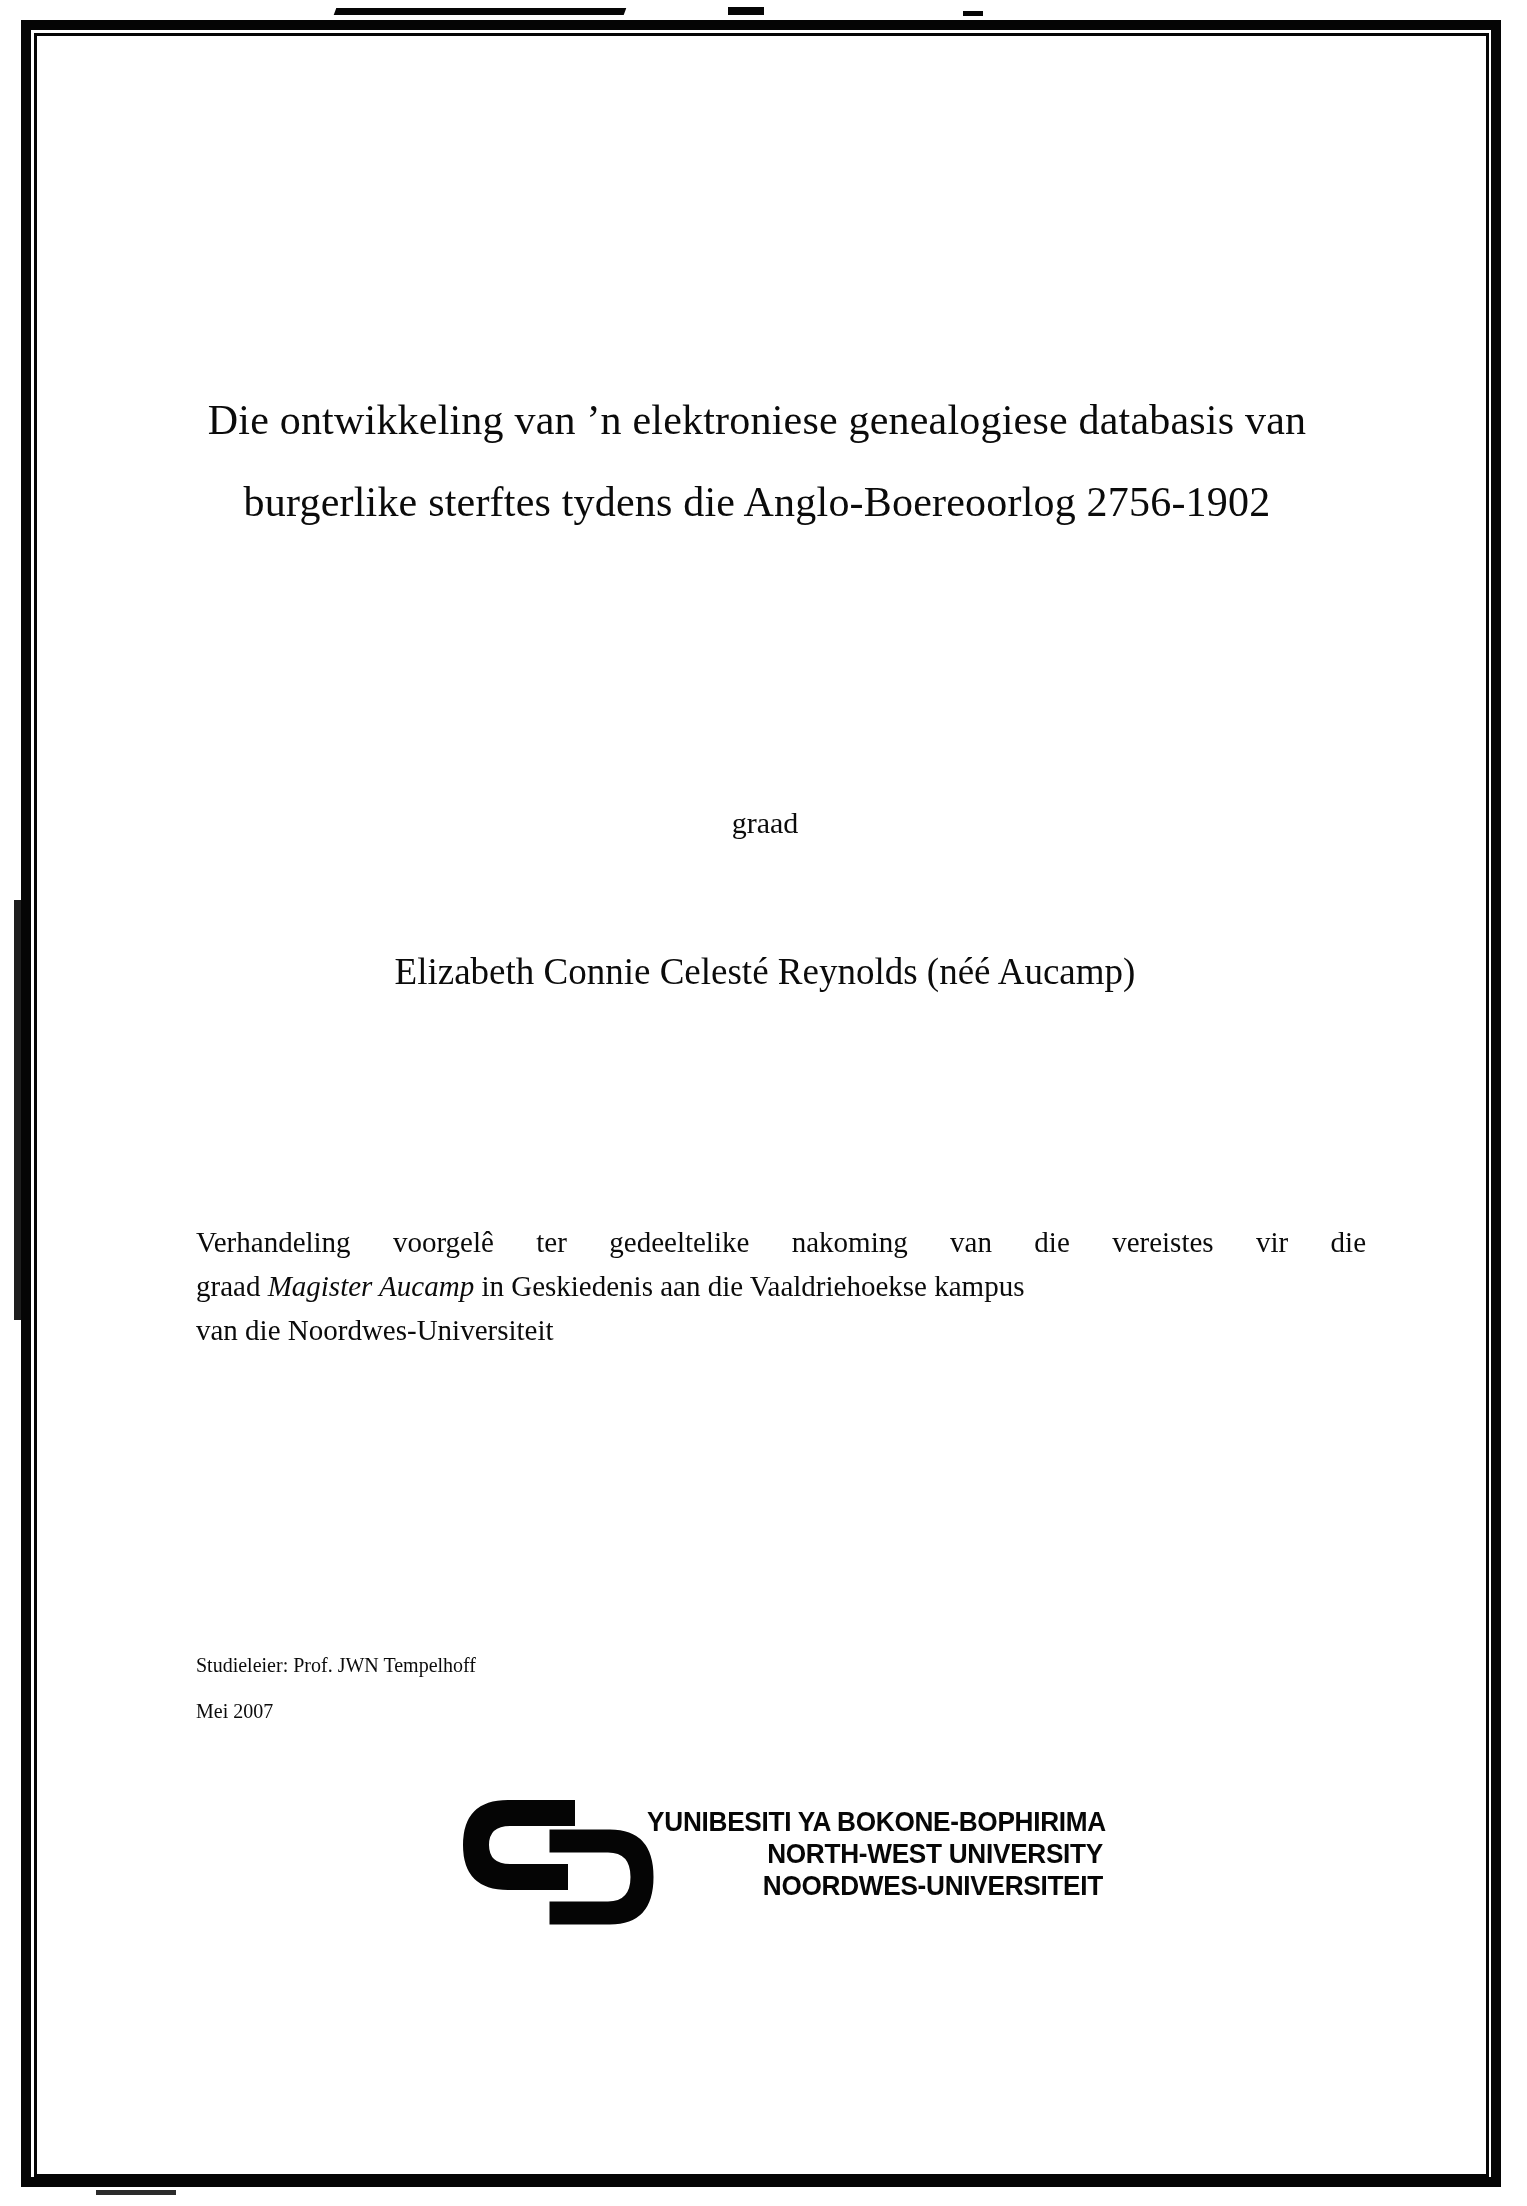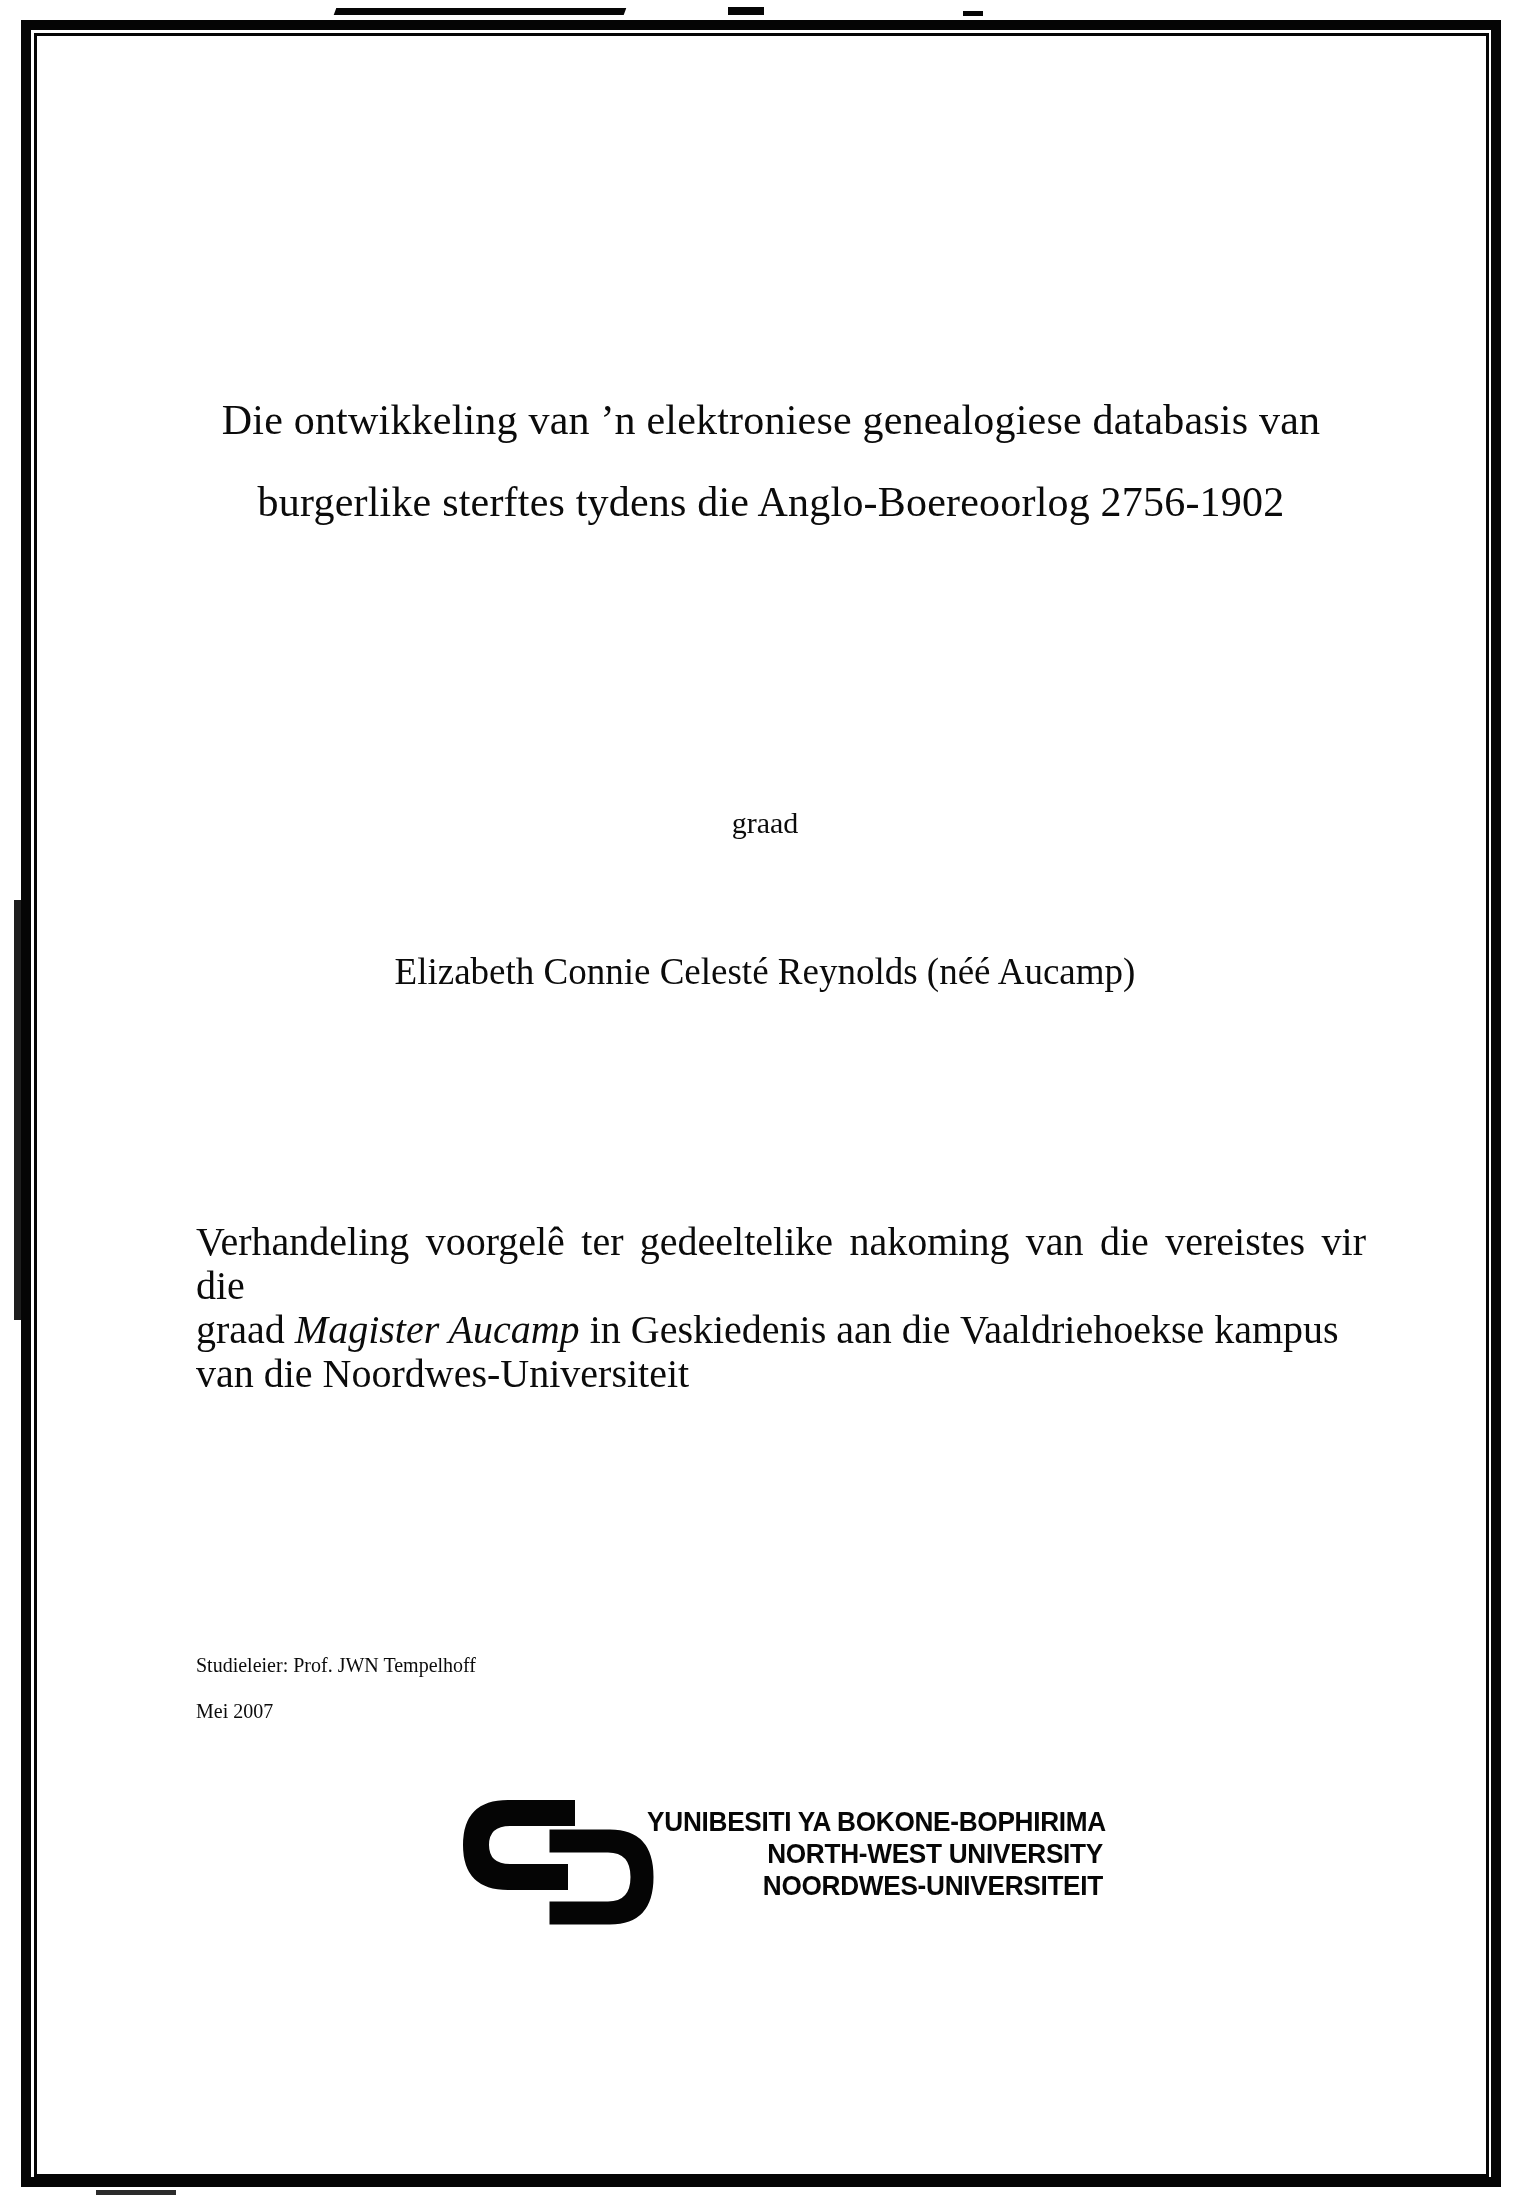--- a/index.html
+++ b/index.html
@@ -22,39 +22,39 @@
   }
   
   .artifact{position:absolute;background:#060606;}
   .a1{left:335px;top:8px;width:290px;height:7px;transform:skewX(-20deg);}
   .a2{left:728px;top:7px;width:36px;height:8px;}
   .a3{left:963px;top:11px;width:20px;height:5px;}
   .a4{left:96px;top:2190px;width:80px;height:5px;opacity:.85;}
   .a5{left:14px;top:900px;width:8px;height:420px;opacity:.9;}
 
   .title-line{
-    position:absolute;left:126px;width:1290px;
+    position:absolute;left:112px;width:1290px;
     text-align:center;
     font-size:42px;letter-spacing:.2px;white-space:nowrap;
   }
   .t1{top:396px;}
   .t2{top:478px;}
 
   .byline{
     position:absolute;left:120px;width:1290px;top:806px;
     text-align:center;font-size:30px;
   }
   .author{
     position:absolute;left:120px;width:1290px;top:950px;
     text-align:center;font-size:37px;white-space:nowrap;
   }
 
   .para{
     position:absolute;left:196px;top:1220px;width:1170px;
-    font-size:40px;line-height:44px;
+    font-size:29px;line-height:44px;
   }
   .para .just{text-align:justify;text-align-last:justify;}
   .para .italic{font-style:italic;}
 
   .supervisor{
     position:absolute;left:196px;top:1642px;
     font-size:20px;line-height:46px;
   }
 
   .logo{position:absolute;left:463px;top:1792px;width:640px;height:145px;}

